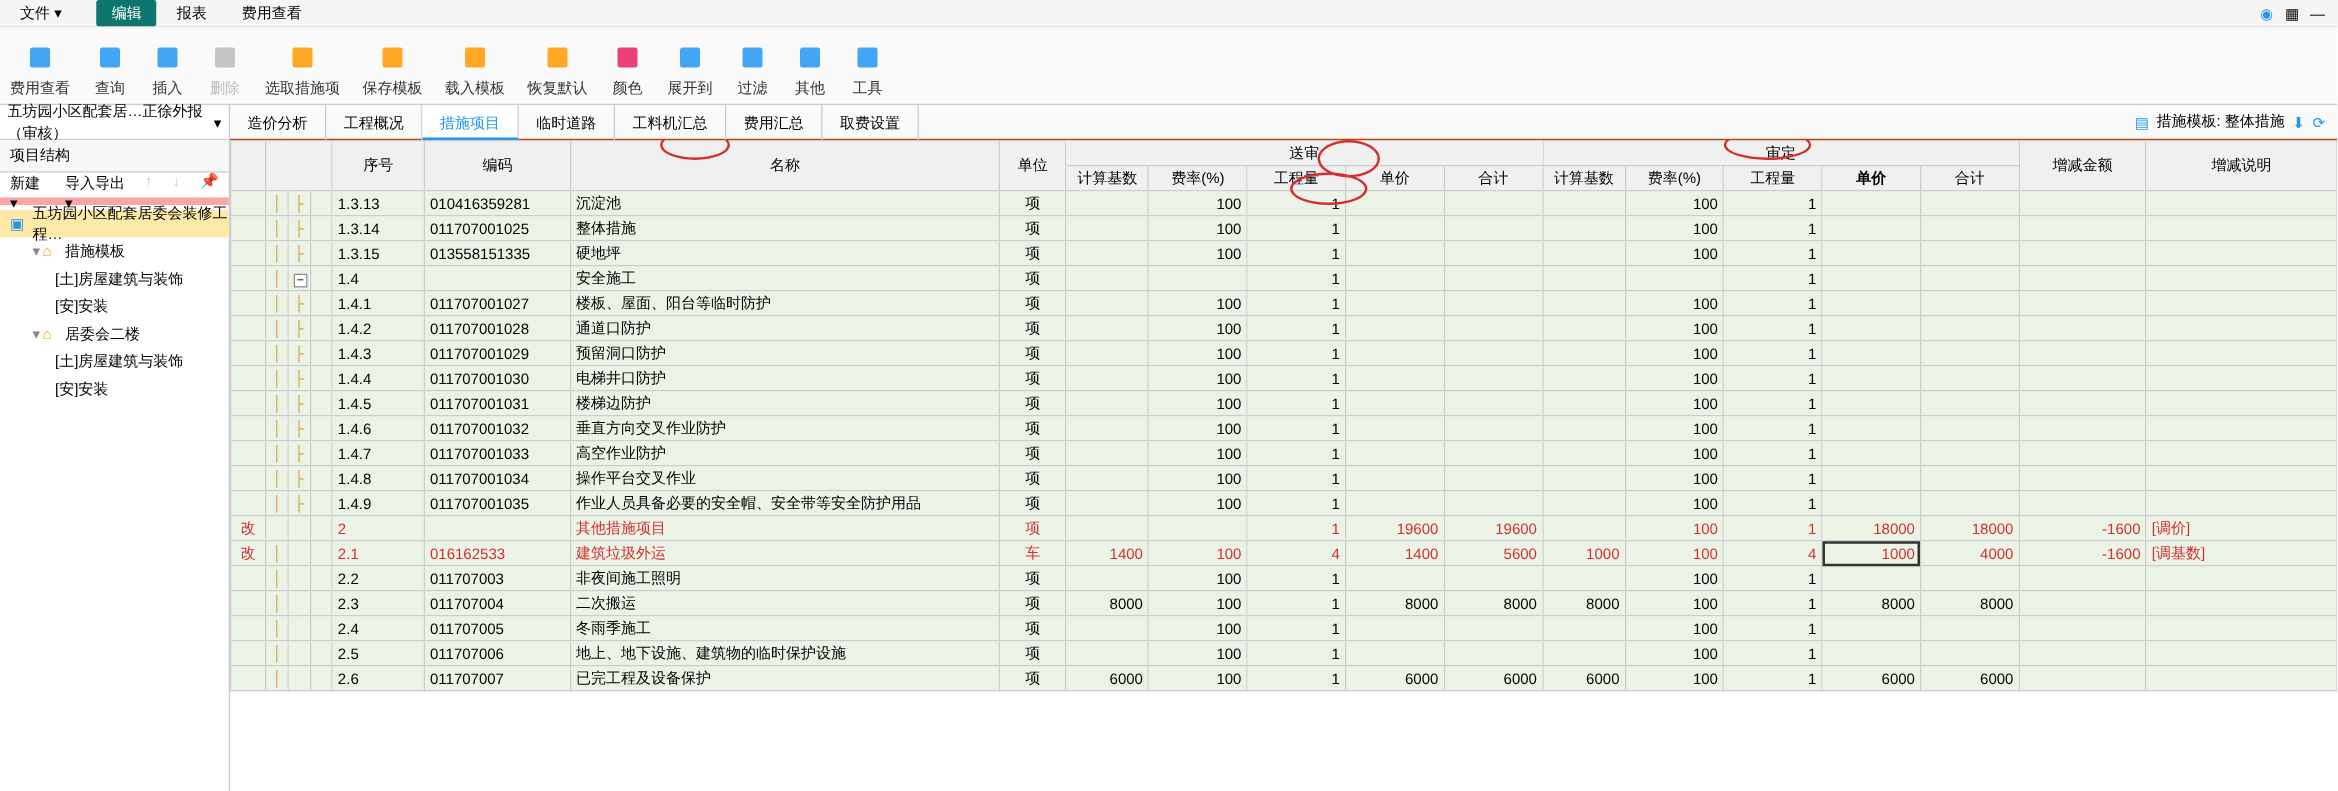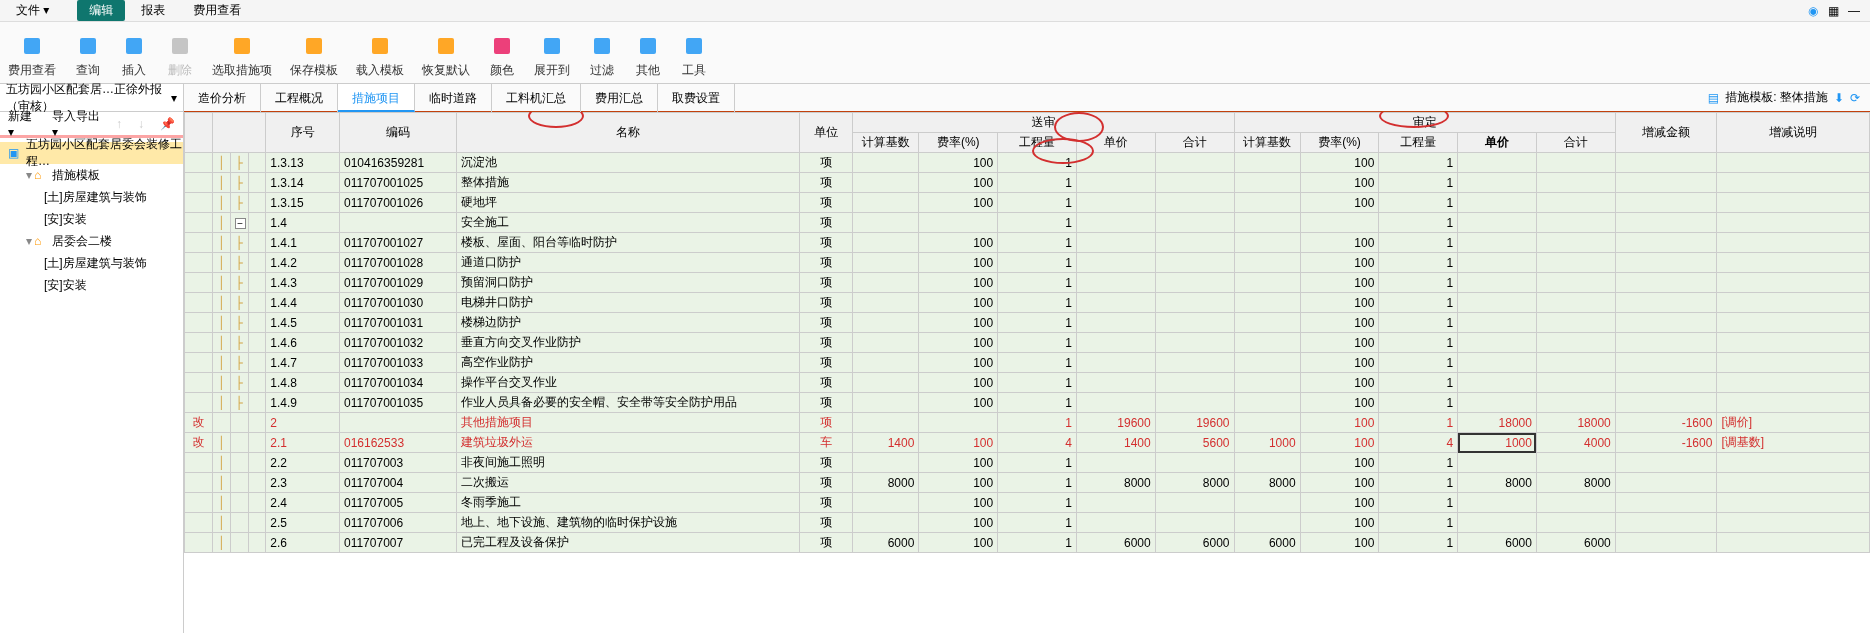--- a/index.html
+++ b/index.html
@@ -12,21 +12,21 @@
 .top-right span{width:14px;height:14px;display:inline-block}
 .ribbon{display:flex;align-items:flex-end;height:62px;background:#fafafa;border-bottom:1px solid #ccc;padding:4px 8px;gap:18px}
 .ribbon-item{display:flex;flex-direction:column;align-items:center;gap:2px;cursor:pointer;color:#333}
 .ribbon-item.disabled{color:#bbb}
 .ribbon-icon{width:28px;height:28px;display:flex;align-items:center;justify-content:center}
 .ribbon-icon svg{width:24px;height:24px}
 .main{display:flex;height:calc(100vh - 84px)}
 .side{width:184px;border-right:1px solid #ccc;display:flex;flex-direction:column}
 .side-head{display:flex;align-items:center;border-bottom:1px solid #ccc;height:28px;padding:0 6px;font-size:12px}
 .side-tab{height:26px;border-bottom:1px solid #ccc;display:flex;align-items:center;padding:0 8px;background:#f7f7f7}
-.side-tool{height:26px;border-bottom:3px solid #fca5a5;display:flex;align-items:center;gap:16px;padding:0 8px}
+.side-tool{height:26px;border-bottom:6px solid #fca5a5;display:flex;gap:16px;padding:0 8px}
 .side-tool span{cursor:pointer}
 .tree{flex:1;overflow:auto;padding:4px 0}
 .tree-row{display:flex;align-items:center;height:22px;padding-left:8px;cursor:pointer}
 .tree-row.sel{background:#ffe9a8}
 .tree-icon{width:14px;height:14px;margin-right:4px;flex-shrink:0}
 .content{flex:1;display:flex;flex-direction:column;overflow:hidden}
 .tabs{display:flex;align-items:center;height:28px;border-bottom:1px solid #c2410c;background:#fafafa}
 .tabs .tab{padding:0 14px;height:28px;line-height:28px;border-right:1px solid #ccc;cursor:pointer}
 .tabs .tab.active{background:#fff;color:#2196f3;border-bottom:2px solid #2196f3}
 .tabs .template{margin-left:auto;padding:0 10px;display:flex;align-items:center;gap:6px}
@@ -181,20 +181,21 @@
     </div>
   </div>
 
 <div class="main">
 
   <div class="side">
     <div class="side-head">
       <span style="flex:1;overflow:hidden;text-overflow:ellipsis">五坊园小区配套居…正徐外报（审核）</span>
       <span>▾</span>
     </div>
+    <div class="side-tab">项目结构</div>
     <div class="side-tool">
       <span><span>新建</span> ▾</span>
       <span><span>导入导出</span> ▾</span>
       <span style="color:#ccc">↑</span>
       <span style="color:#ccc">↓</span>
       <span class="pin-icon" style="margin-left:auto">📌</span>
     </div>
     <div class="tree" id="tree">
         <div class="tree-row sel" style="padding-left: 8px;">
           <span class="tree-icon" style="color:#2196f3">▣</span>
@@ -335,21 +336,21 @@
               <td class="num"></td>
               <td class="num"></td>
               <td class=""></td>
             </tr>
             <tr>
               <td class="ctr "></td>
               <td class="ctr"><span class="treeline">│</span></td>
               <td class="ctr"><span class="treeline">├</span></td>
               <td class="ctr"></td>
               <td class="">1.3.15</td>
-              <td class="">011707001026</td>
+              <td class="">013558151335</td>
               <td class="">硬地坪</td>
               <td class="ctr">项</td>
               <td class="num"></td>
               <td class="num">100</td>
               <td class="num">1</td>
               <td class="num"></td>
               <td class="num"></td>
               <td class="num"></td>
               <td class="num">100</td>
               <td class="num">1</td>

